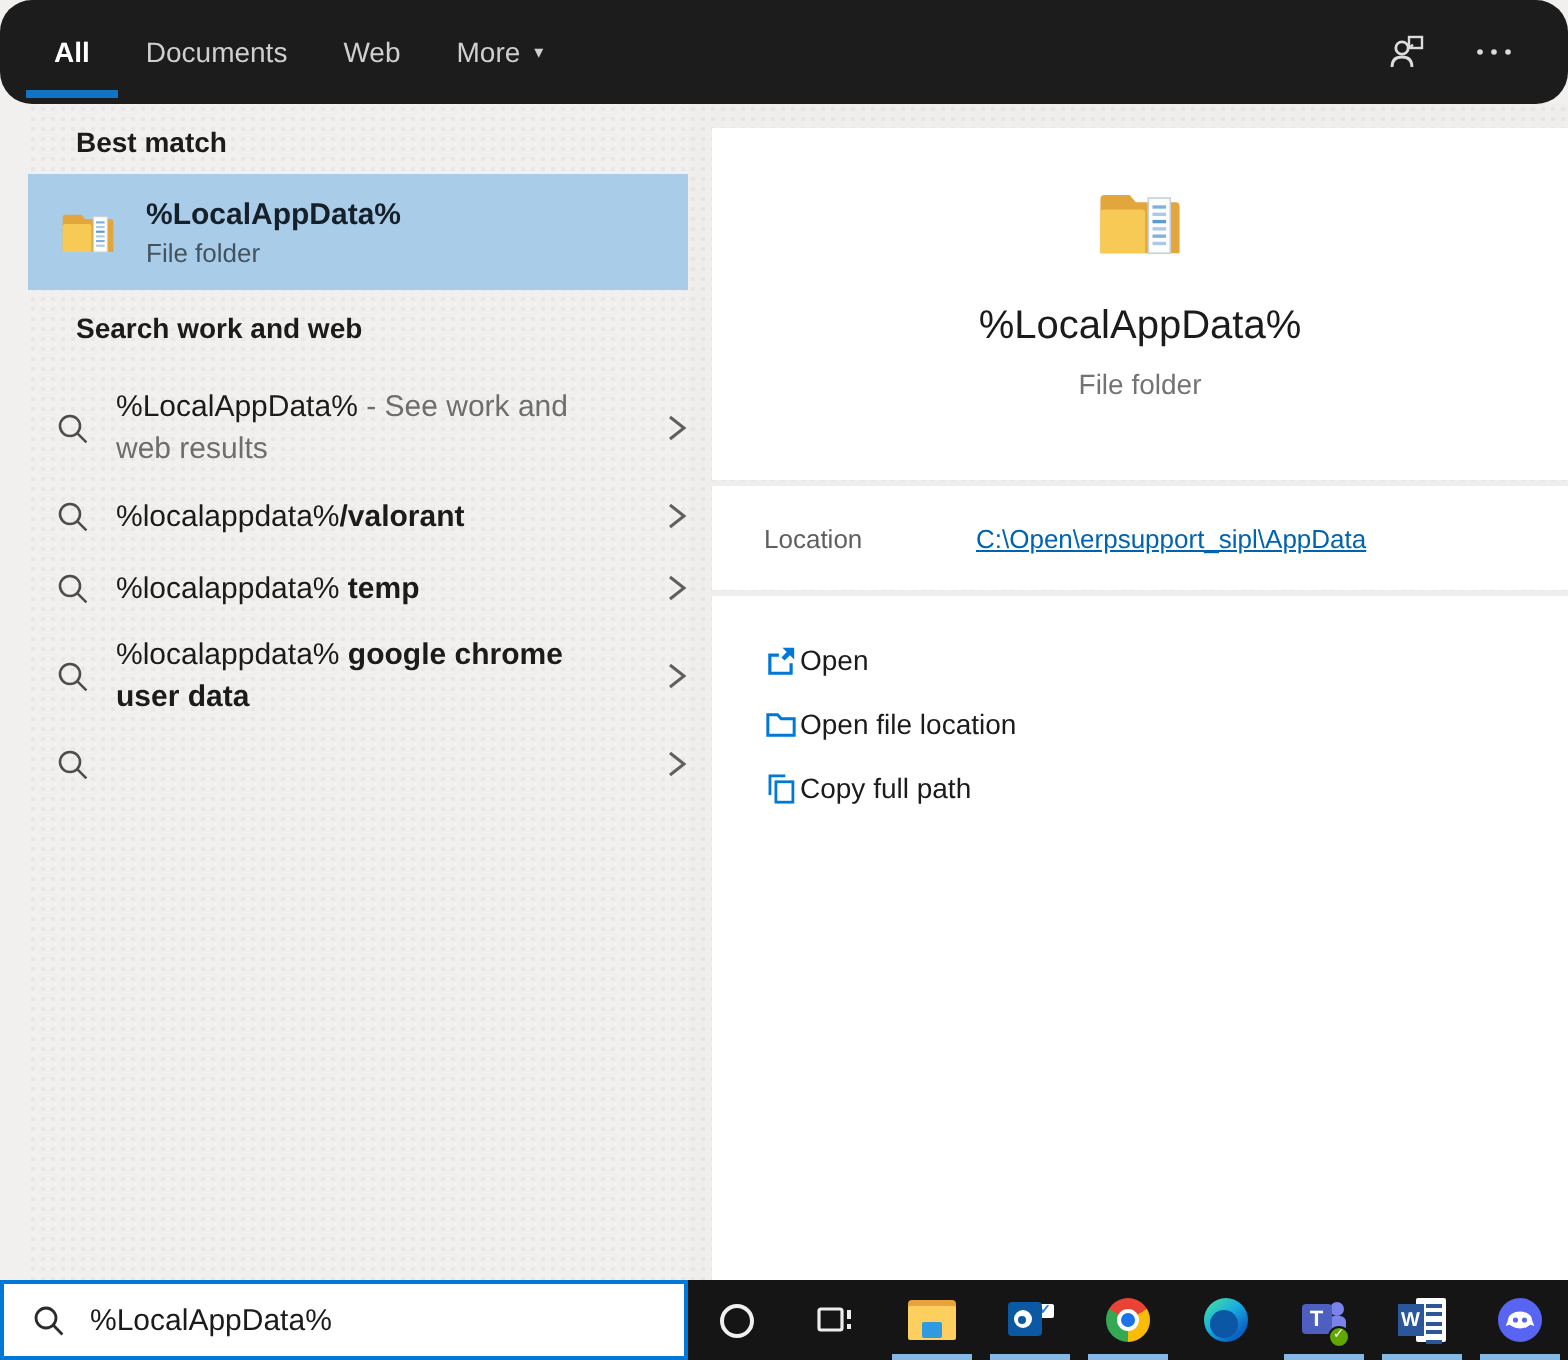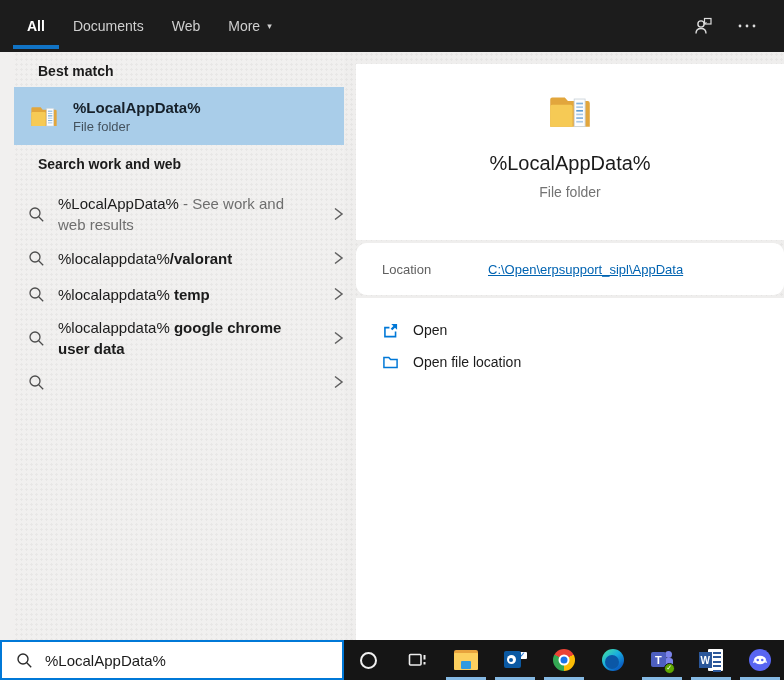--- a/index.html
+++ b/index.html
@@ -2,21 +2,21 @@
 <html><head>
 <meta charset="utf-8">
 <style>
   * { margin:0; padding:0; box-sizing:border-box; }
   html,body { width:784px; height:680px; overflow:hidden; background:#f1f0ef;
               font-family:"Liberation Sans", sans-serif; }
   .screen { position:relative; width:784px; height:680px; }
 
   
   .topbar { position:absolute; left:0; top:0; width:784px; height:52px;
-            background:#1c1c1c; display:flex; align-items:stretch; }
+            background:#1c1c1c; display:flex; align-items:stretch;border-radius:16px; }
   .tabs { display:flex; align-items:stretch; padding-left:13px; }
   .tab { position:relative; display:flex; align-items:center; padding:0 14px;
          font-size:14px; color:#cfcfcf; cursor:pointer; }
   .tab.active { color:#ffffff; font-weight:bold; }
   .tab.active::after { content:""; position:absolute; left:0; right:0; bottom:3px;
                        height:4px; background:#1173c4; }
   .tab .caret { margin-left:7px; font-size:9px; color:#cfcfcf; }
   .topbar-right { margin-left:auto; display:flex; align-items:center; gap:22px;
                   padding-right:26px; }
   .tb-icon { width:22px; height:22px; display:flex; align-items:center;
@@ -51,29 +51,29 @@
              background:#efeeed;
              background-image:radial-gradient(circle, rgba(0,0,0,0.04) 1px, transparent 1.2px);
              background-size:5px 5px;
              display:flex; flex-direction:column; gap:3px;
              padding:12px 0 0 12px; }
   .card { background:#ffffff; }
   .card-header { height:176px; display:flex; flex-direction:column;
                  align-items:center; justify-content:flex-start; padding-top:22px; }
   .pv-title { font-size:20px; color:#1b1b1b; margin-top:16px; }
   .pv-sub { font-size:14px; color:#737373; margin-top:9px; }
-  .card-location { height:52px; display:flex; align-items:center; padding:0 26px;border-radius:11px; }
+  .card-location { height:52px; display:flex; align-items:center; padding:0 26px; }
   .loc-label { font-size:13px; color:#5f5f5f; width:106px; }
   .loc-link { font-size:13px; color:#0063b1; text-decoration:underline; cursor:pointer; }
   .card-actions { flex:1; padding-top:16px; }
   .action-row { display:flex; align-items:center; height:32px; padding-left:26px;
                 cursor:pointer; }
   .action-icon { width:18px; height:18px; color:#0078d7; flex:0 0 18px;
                  display:flex; align-items:center; }
-  .action-label { font-size:14px; color:#1b1b1b; margin-left:13px; }
+  .action-label { font-size:14px; color:#1b1b1b; }
 
   
   .searchbox { position:absolute; left:0; top:640px; width:344px; height:40px;
                background:#ffffff; border:2px solid #0078d7; display:flex;
                align-items:center; padding-left:14px; }
   .searchbox .mag { color:#2b2b2b; display:flex; }
   .searchbox input { border:none; outline:none; flex:1; margin-left:12px;
                      font-size:15px; color:#1b1b1b;
                      font-family:"Liberation Sans", sans-serif; }
 
@@ -308,20 +308,29 @@
         <span class="action-label">Open</span>
       </div>
       <div class="action-row">
         <span class="action-icon">
           <svg width="17" height="17" viewBox="0 0 16 16">
               <path d="M1.8 3.2 h4.6 l1.7 1.9 h6.1 v7.7 h-12.4 z" fill="none" stroke="currentColor" stroke-width="1.4"></path>
             </svg>
         </span>
         <span class="action-label">Open file location</span>
       </div>
+      <div class="action-row">
+        <span class="action-icon">
+          <svg width="17" height="17" viewBox="0 0 16 16">
+              <rect x="5.6" y="4.6" width="8" height="9.6" fill="none" stroke="currentColor" stroke-width="1.3"></rect>
+              <path d="M2.8 10.8 V1.8 H10" fill="none" stroke="currentColor" stroke-width="1.3"></path>
+            </svg>
+        </span>
+        <span class="action-label">Copy full path</span>
+      </div>
     </div>
 
   </section>
 
   <div class="searchbox">
     <span class="mag">
       <svg width="17" height="17" viewBox="0 0 17 17">
           <circle cx="7" cy="7" r="5" fill="none" stroke="currentColor" stroke-width="1.4"></circle>
           <line x1="10.8" y1="10.8" x2="15.2" y2="15.2" stroke="currentColor" stroke-width="1.4"></line>
         </svg>

